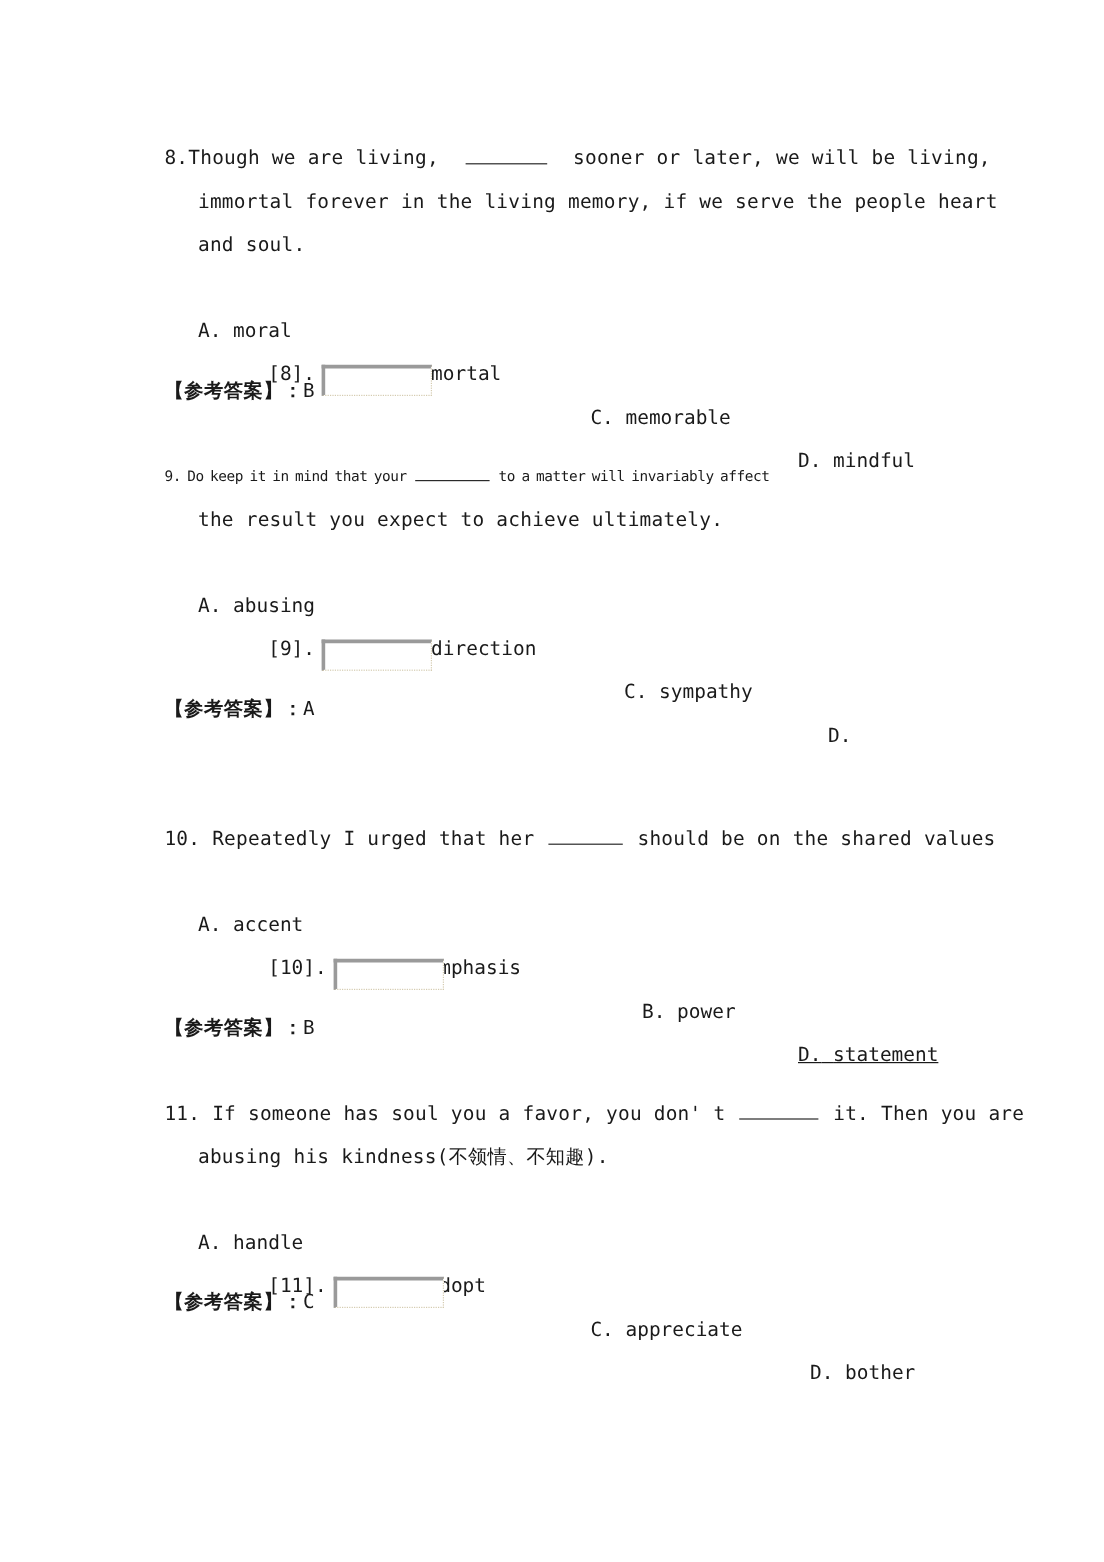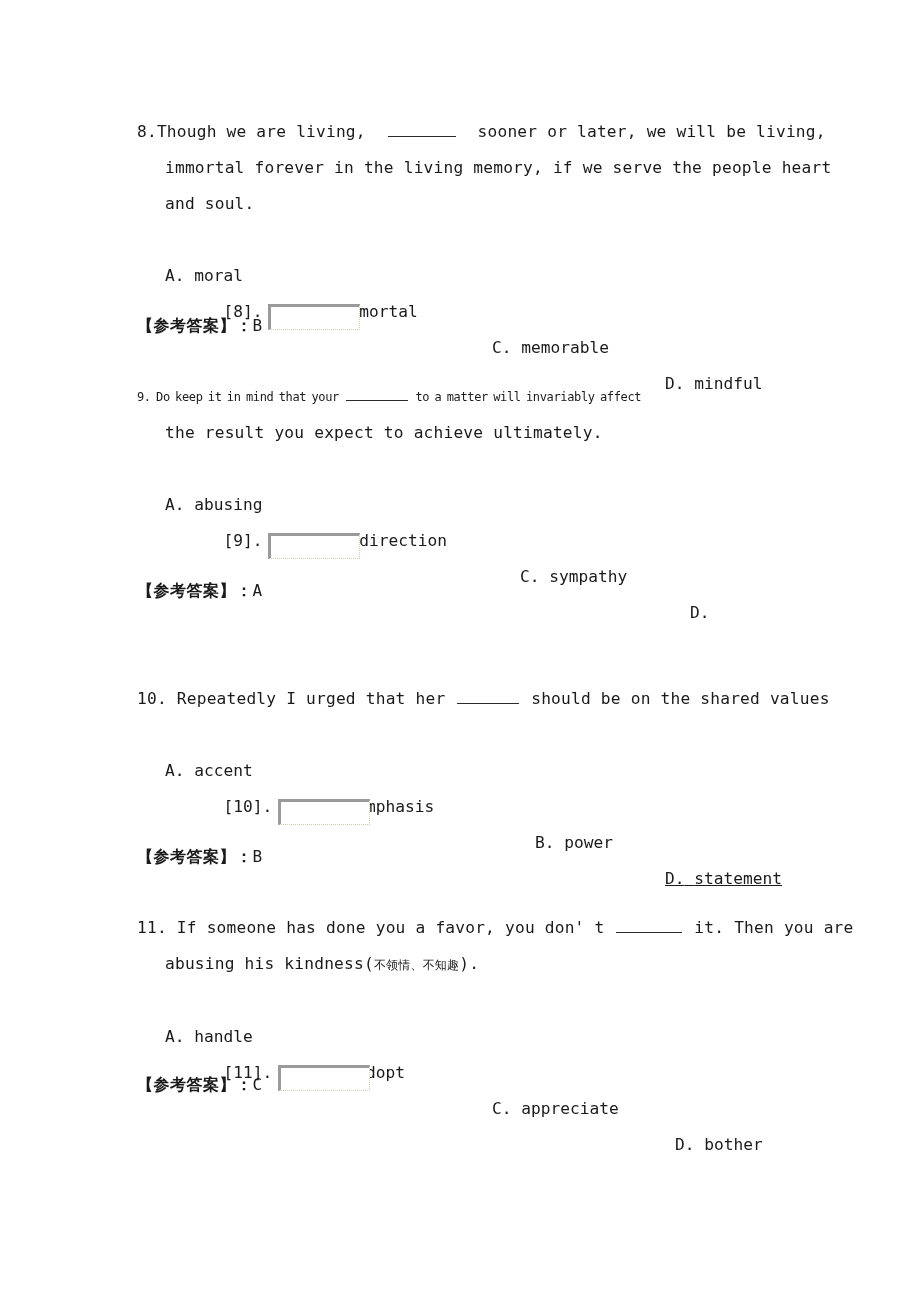--- a/index.html
+++ b/index.html
@@ -121,21 +121,21 @@
     font-size: 16px;
     letter-spacing: 0.5px;
   }
   .ref-letter {
     font-family: "DejaVu Sans Mono", "Liberation Mono", monospace;
     font-size: 16px;
     font-weight: normal;
   }
   .cn-inline {
     font-family: "DejaVu Sans", "Liberation Sans", sans-serif;
-    font-size: 12px;
+    font-size: 16px;
   }
 </style>
 </head>
 <body>
 
 <div class="page">
 
   <div class="question-block" style="top:114px;">
 
     <div class="qline first"><span class="num">8.</span><span>Though we are living,  </span><span class="blank" style="width:68px;"></span><span>  sooner or later, we will be living,</span></div>
@@ -195,21 +195,21 @@
     <div class="answer-row">
       <span class="answer-label">[10].</span><input class="answer-box" type="text" value="" style="">
     </div>
 
   </div>
 
   <div class="ref-answer" style="position:absolute; left:137px; top:841px;"><span class="ref-cn">【参考答案】：</span><span class="ref-letter">B</span></div>
 
   <div class="question-block" style="top:910px;">
 
-    <div class="qline first"><span class="num">11.</span> <span>If someone has done you a favor, you don' t </span><span class="blank" style="width:66px;"></span><span> it. Then you are</span></div>
+    <div class="qline first"><span class="num">11.</span> <span>If someone has soul you a favor, you don' t </span><span class="blank" style="width:66px;"></span><span> it. Then you are</span></div>
 
     <div class="qline cont"><span>abusing his kindness(</span><span class="cn-inline">不领情、不知趣</span><span>).</span></div>
 
     <div class="options">
       <span class="opt" style="left:28px;"><span>A.</span> <span>handle</span></span>
       <span class="opt" style="left:190px;"><span>B.</span> <span>adopt</span></span>
       <span class="opt" style="left:355px;"><span>C.</span> <span>appreciate</span></span>
       <span class="opt" style="left:538px;"><span>D.</span> <span>bother</span></span>
     </div>
 

